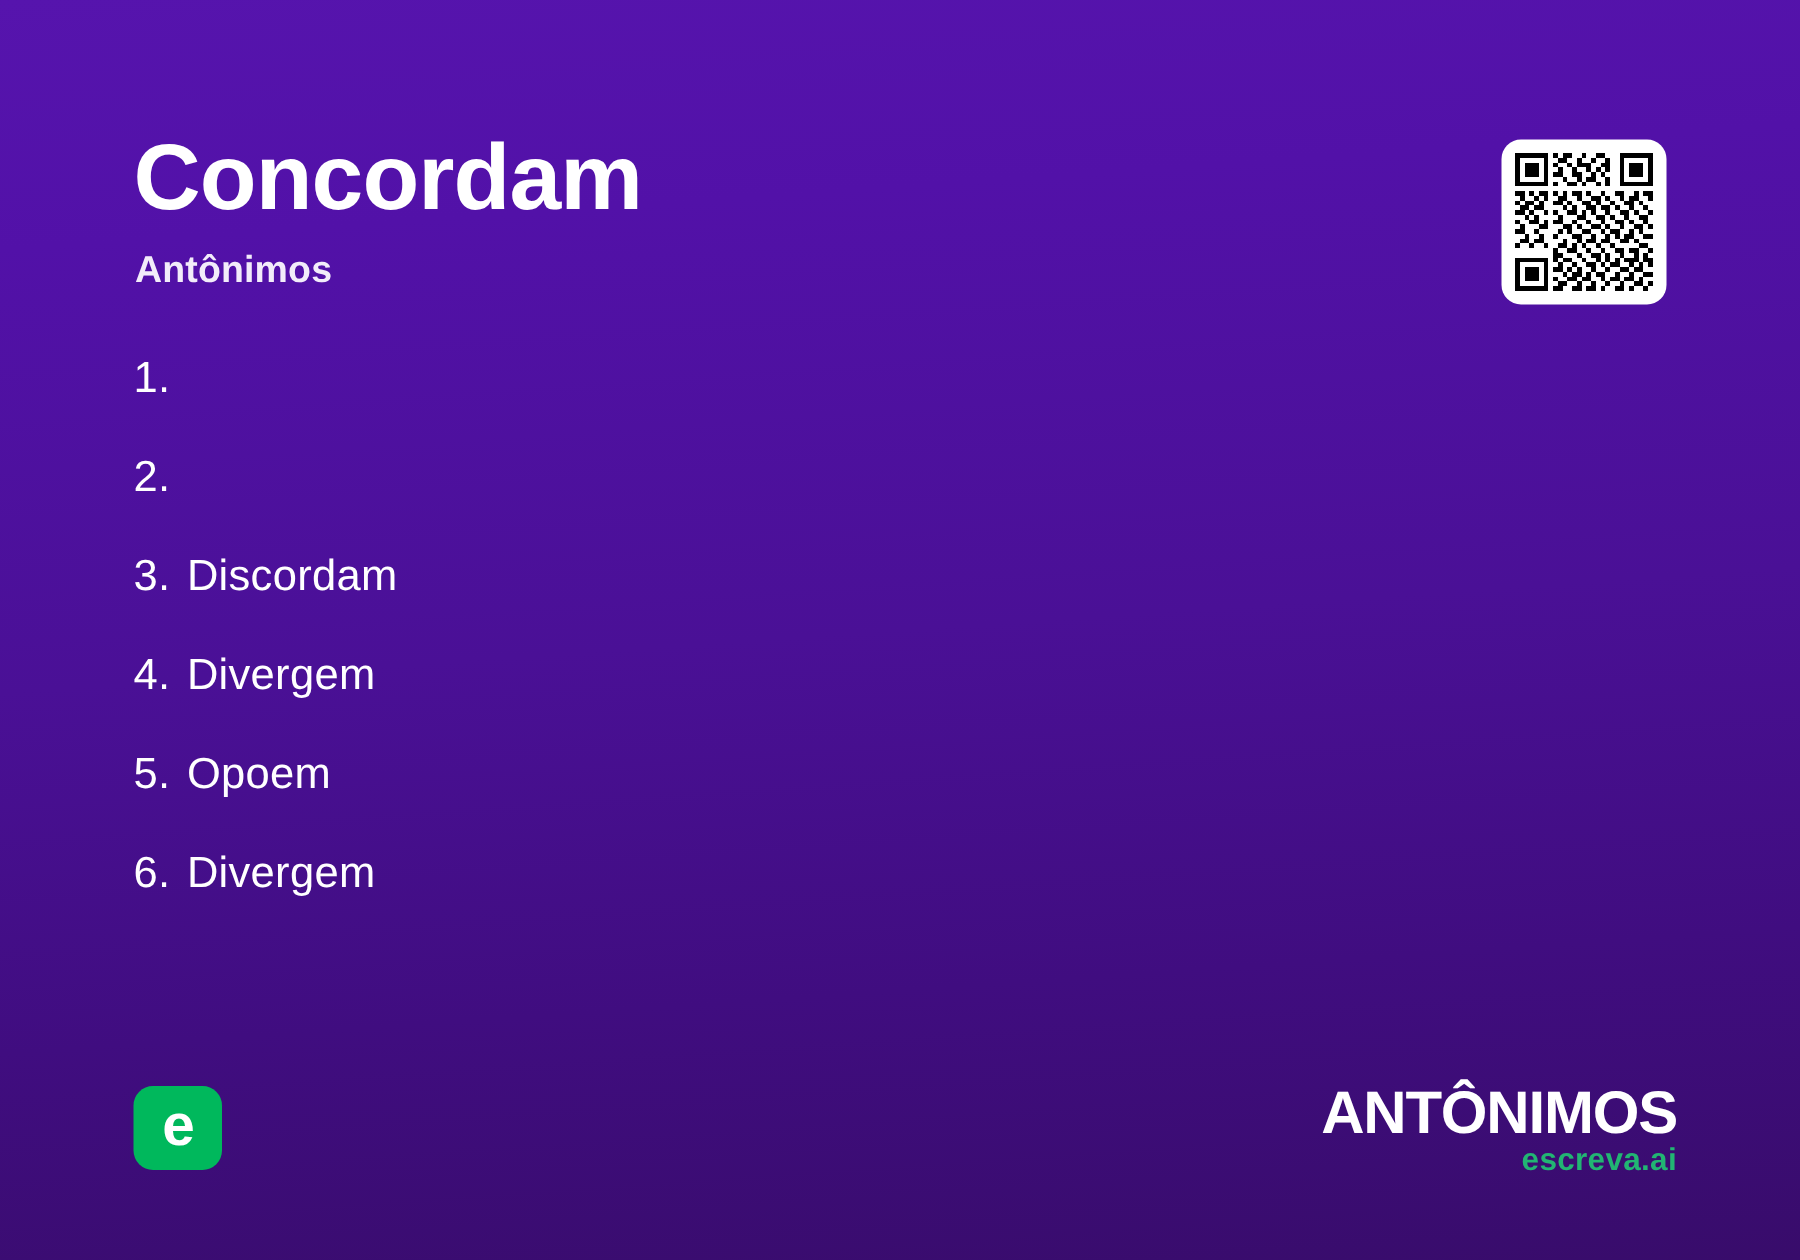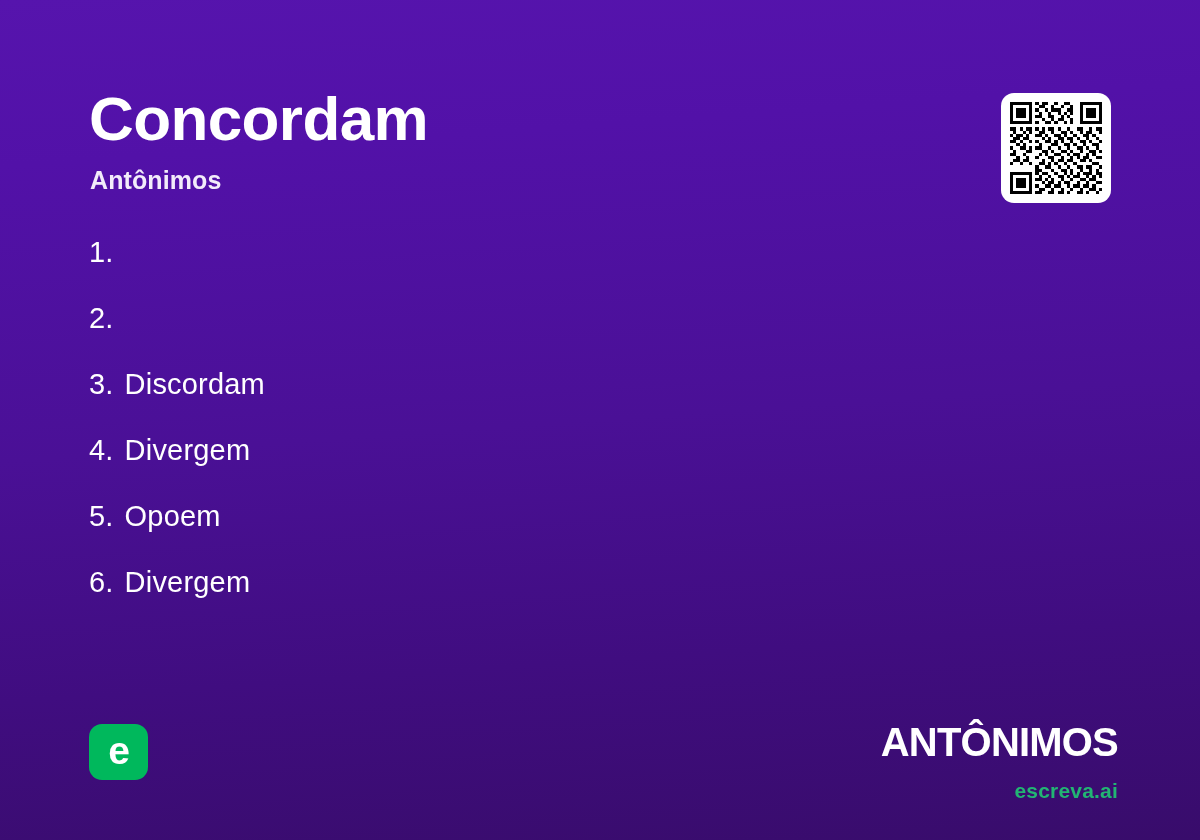--- a/index.html
+++ b/index.html
@@ -58,21 +58,21 @@
     text-align:right;
   }
   .logo-main {
     font-size:40px; font-weight:800; color:#ffffff;
     letter-spacing:-0.8px; line-height:1;
     display:block;
   }
   .logo-sub {
     font-size:21px; font-weight:700; color:#22b573;
     letter-spacing:0.2px; line-height:1;
-    display:block; margin-top:18px;
+    display:block; margin-top:1px;
   }
 </style>
 </head>
 <body>
 
 <div class="card">
 
   <div class="title">Concordam</div>
   <div class="subtitle">Antônimos</div>
 

